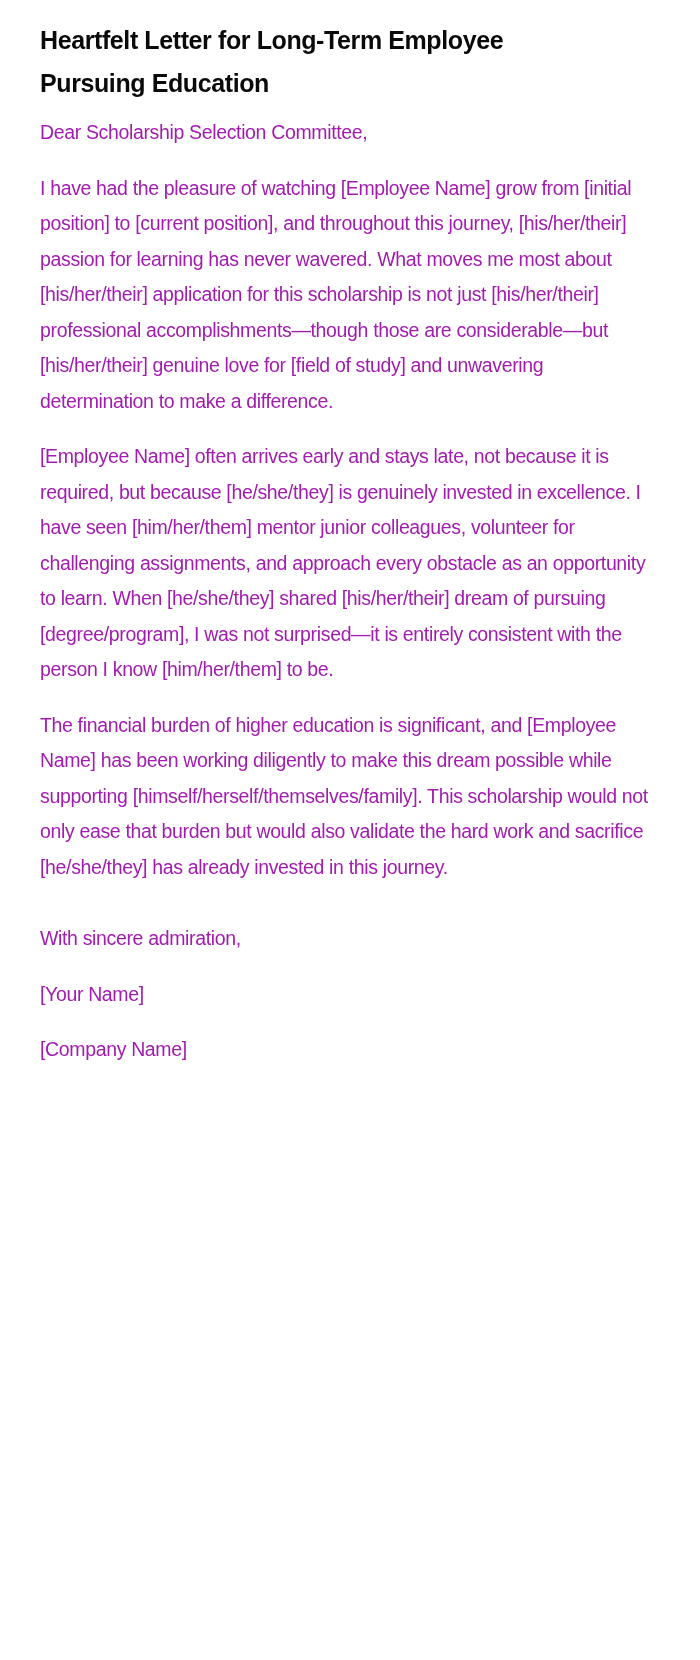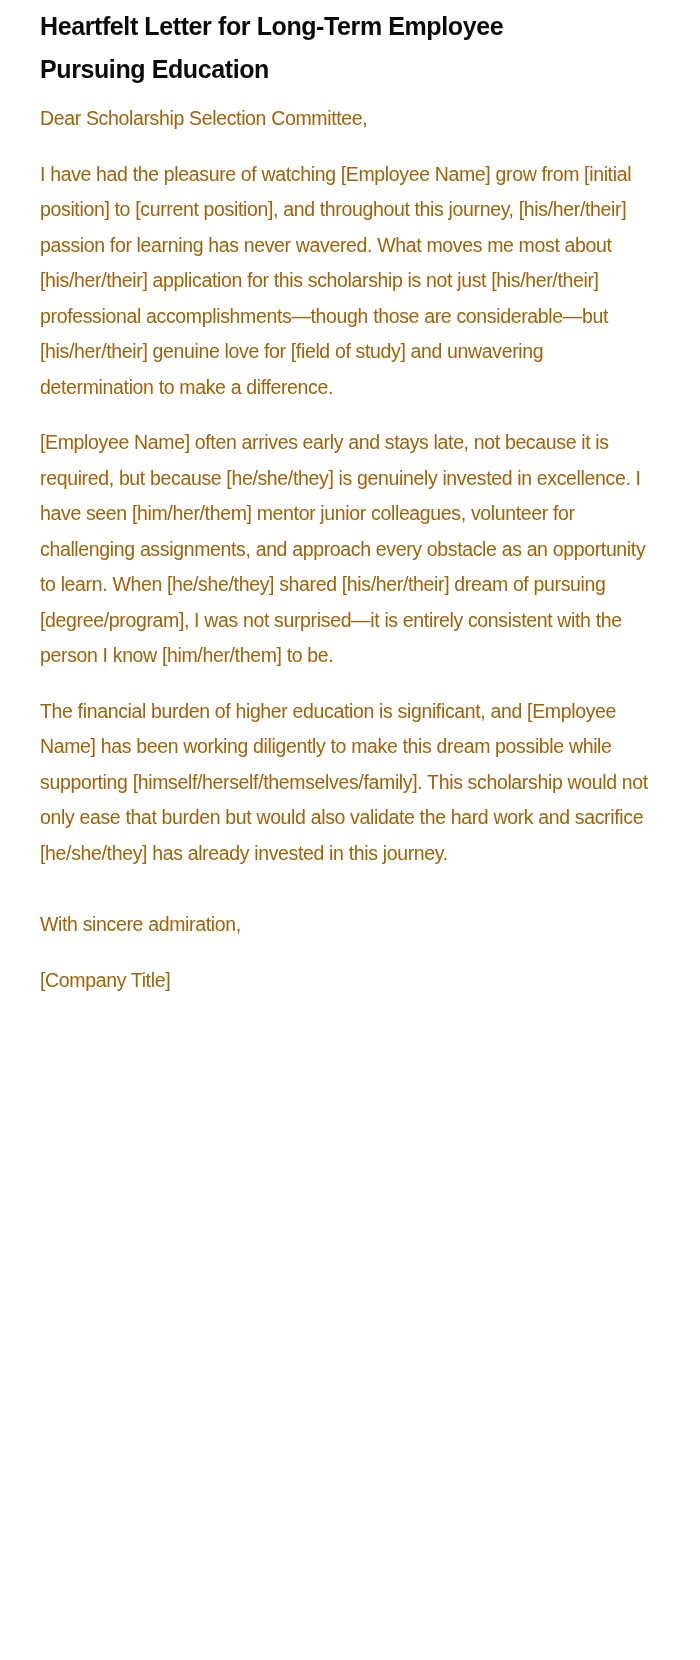--- a/index.html
+++ b/index.html
@@ -9,55 +9,56 @@
     }
     body {
       width: 700px;
       height: 1660px;
       overflow: hidden;
       color: #111111;
       font-family: "Liberation Sans", "DejaVu Sans", sans-serif;
     }
     .page {
       position: relative;
-      padding: 5px 40px 0 40px;
+      padding: 19px 40px 0 40px;
       box-sizing: border-box;
       width: 700px;
     }
     .doc-title {
       font-family: "Liberation Sans", sans-serif;
       font-weight: 700;
       font-size: 25px;
       line-height: 43px;
       margin: 0 0 10px 0;
       letter-spacing: -0.4px;
       color: #0a0a0a;
       width: 560px;
     }
     .para {
       font-family: "Liberation Sans", sans-serif;
       font-size: 19.5px;
       line-height: 35.5px;
       margin: 0 0 20px 0;
       letter-spacing: -0.35px;
-      color: #a16207;
+      color: #a21caf;
     }
     .salutation { margin-bottom: 20px; }
     .closing-line { margin-bottom: 20px; margin-top: 36px; }
   </style>
 </head>
 <body>
 
 <div class="page">
   <h1 class="doc-title">Heartfelt Letter for Long-Term Employee Pursuing Education</h1>
 
   <p class="para salutation">Dear Scholarship Selection Committee,</p>
 
   <p class="para">I have had the pleasure of watching [Employee Name] grow from [initial position] to [current position], and throughout this journey, [his/her/their] passion for learning has never wavered. What moves me most about [his/her/their] application for this scholarship is not just [his/her/their] professional accomplishments—though those are considerable—but [his/her/their] genuine love for [field of study] and unwavering determination to make a difference.</p>
   <p class="para">[Employee Name] often arrives early and stays late, not because it is required, but because [he/she/they] is genuinely invested in excellence. I have seen [him/her/them] mentor junior colleagues, volunteer for challenging assignments, and approach every obstacle as an opportunity to learn. When [he/she/they] shared [his/her/their] dream of pursuing [degree/program], I was not surprised—it is entirely consistent with the person I know [him/her/them] to be.</p>
   <p class="para">The financial burden of higher education is significant, and [Employee Name] has been working diligently to make this dream possible while supporting [himself/herself/themselves/family]. This scholarship would not only ease that burden but would also validate the hard work and sacrifice [he/she/they] has already invested in this journey.</p>
 
   <p class="para closing-line">With sincere admiration,</p>
 
   <div>
-    <p class="para">[Company Title]</p>
+    <p class="para">[Your Name]</p>
+    <p class="para">[Company Name]</p>
   </div>
 </div>
 
 </body></html>

